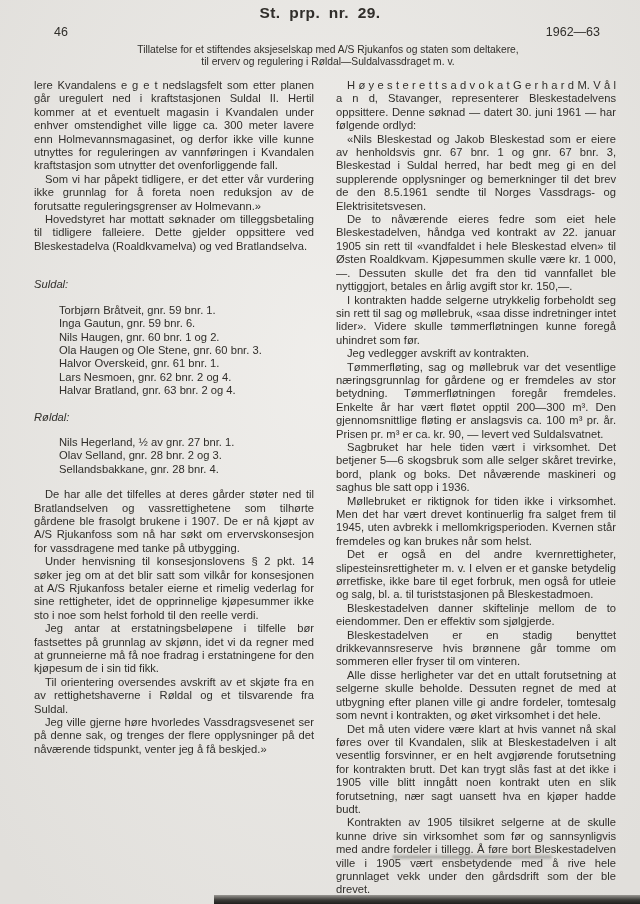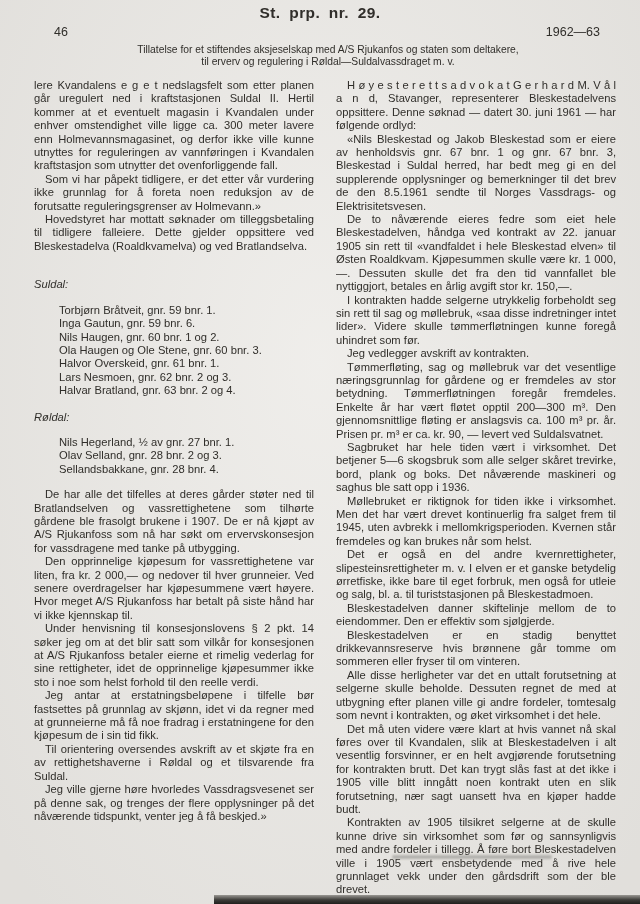--- a/index.html
+++ b/index.html
@@ -53,33 +53,32 @@
       <p>Som vi har påpekt tidligere, er det etter vår vurdering ikke grunnlag for å foreta noen reduksjon av de forutsatte reguleringsgrenser av Holmevann.»</p>
       <p>Hovedstyret har mottatt søknader om tilleggsbetaling til tidligere falleiere. Dette gjelder oppsittere ved Bleskestadelva (Roaldkvamelva) og ved Bratlandselva.</p>
 
       <p class="group-heading mt-lg">Suldal:</p>
       <ul class="owner-list">
         <li>Torbjørn Bråtveit, gnr. 59 bnr. 1.</li>
         <li>Inga Gautun, gnr. 59 bnr. 6.</li>
         <li>Nils Haugen, gnr. 60 bnr. 1 og 2.</li>
         <li>Ola Haugen og Ole Stene, gnr. 60 bnr. 3.</li>
         <li>Halvor Overskeid, gnr. 61 bnr. 1.</li>
-        <li>Lars Nesmoen, gnr. 62 bnr. 2 og 3.</li>
+        <li>Lars Nesmoen, gnr. 62 bnr. 2 og 4.</li>
         <li>Halvar Bratland, gnr. 63 bnr. 2 og 4.</li>
       </ul>
 
       <p class="group-heading mt-md">Røldal:</p>
       <ul class="owner-list">
         <li>Nils Hegerland, ½ av gnr. 27 bnr. 1.</li>
         <li>Olav Selland, gnr. 28 bnr. 2 og 3.</li>
         <li>Sellandsbakkane, gnr. 28 bnr. 4.</li>
       </ul>
 
       <p class="mt-sm">De har alle det tilfelles at deres gårder støter ned til Bratlandselven og vassrettighetene som tilhørte gårdene ble frasolgt brukene i 1907. De er nå kjøpt av A/S Rjukanfoss som nå har søkt om ervervskonsesjon for vassdragene med tanke på utbygging.</p>
-      <p>Den opprinnelige kjøpesum for vassrettighetene var liten, fra kr. 2 000,— og nedover til hver grunneier. Ved senere overdragelser har kjøpesummene vært høyere. Hvor meget A/S Rjukanfoss har betalt på siste hånd har vi ikke kjennskap til.</p>
       <p>Under henvisning til konsesjonslovens § 2 pkt. 14 søker jeg om at det blir satt som vilkår for konsesjonen at A/S Rjukanfoss betaler eierne et rimelig vederlag for sine rettigheter, idet de opprinnelige kjøpesummer ikke sto i noe som helst forhold til den reelle verdi.</p>
       <p>Jeg antar at erstatningsbeløpene i tilfelle bør fastsettes på grunnlag av skjønn, idet vi da regner med at grunneierne må få noe fradrag i erstatningene for den kjøpesum de i sin tid fikk.</p>
       <p>Til orientering oversendes avskrift av et skjøte fra en av rettighetshaverne i Røldal og et tilsvarende fra Suldal.</p>
       <p>Jeg ville gjerne høre hvorledes Vassdragsvesenet ser på denne sak, og trenges der flere opplysninger på det nåværende tidspunkt, venter jeg å få beskjed.»</p>
     </div>
 
     <div class="col">
       <p>H ø y e s t e r e t t s a d v o k a t   G e r h a r d   M.  V å l a n d,  Stavanger, representerer Bleskestadelvens oppsittere. Denne søknad — datert 30. juni 1961 — har følgende ordlyd:</p>
       <p>«Nils Bleskestad og Jakob Bleskestad som er eiere av henholdsvis gnr. 67 bnr. 1 og gnr. 67 bnr. 3, Bleskestad i Suldal herred, har bedt meg gi en del supplerende opplysninger og bemerkninger til det brev de den 8.5.1961 sendte til Norges Vassdrags- og Elektrisitetsvesen.</p>
       <p>De to nåværende eieres fedre som eiet hele Bleskestadelven, håndga ved kontrakt av 22. januar 1905 sin rett til «vandfaldet i hele Bleskestad elven» til Østen Roaldkvam. Kjøpesummen skulle være kr. 1 000,—. Dessuten skulle det fra den tid vannfallet ble nyttiggjort, betales en årlig avgift stor kr. 150,—.</p>

